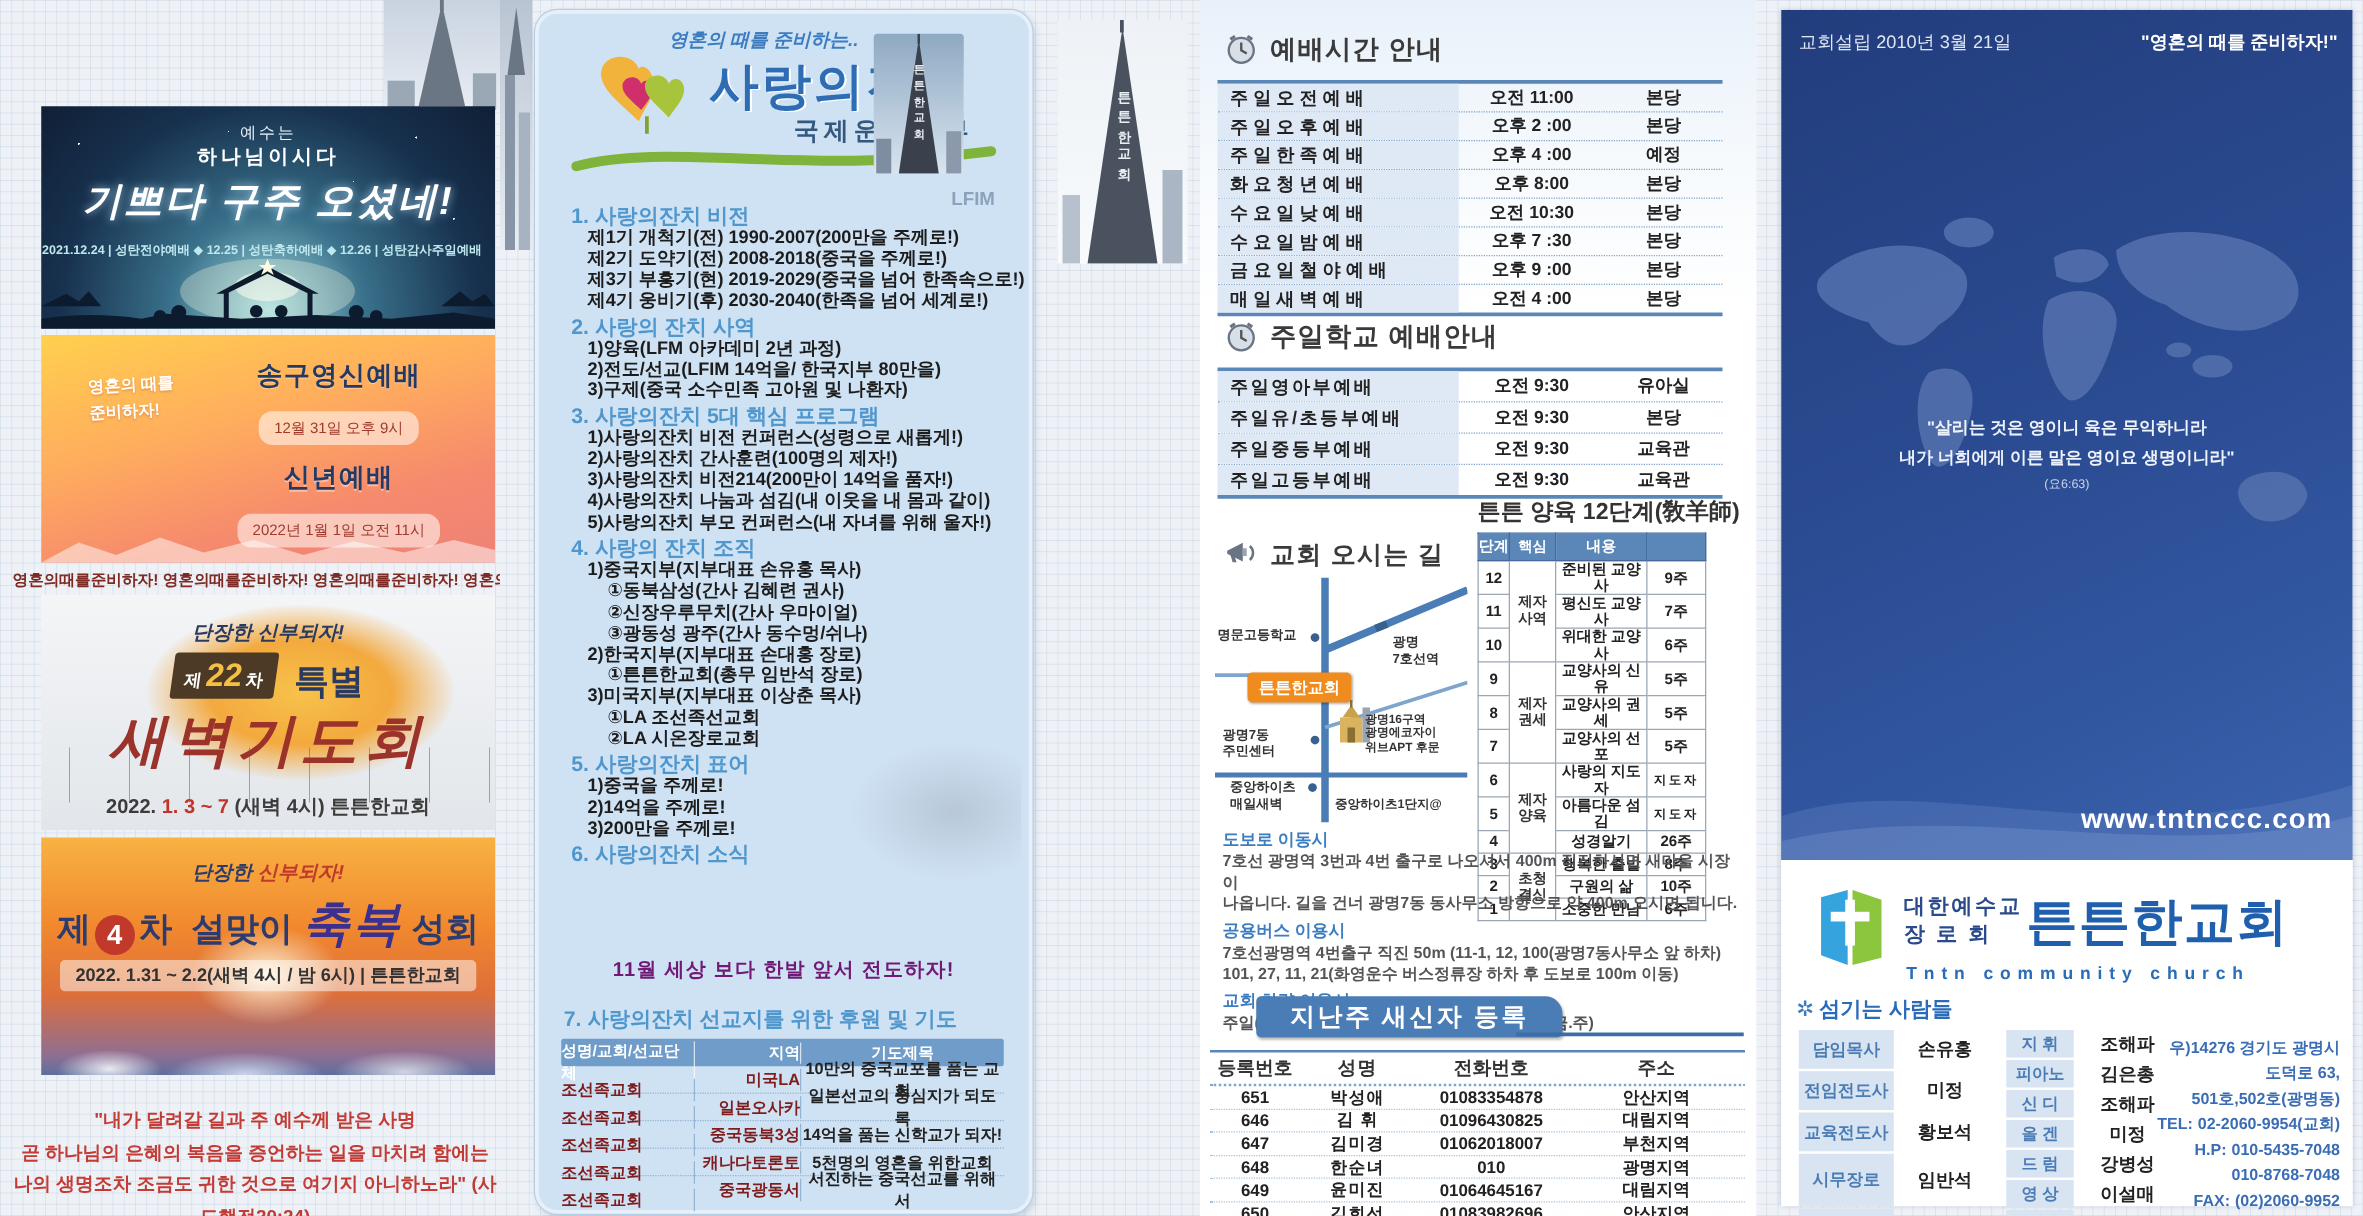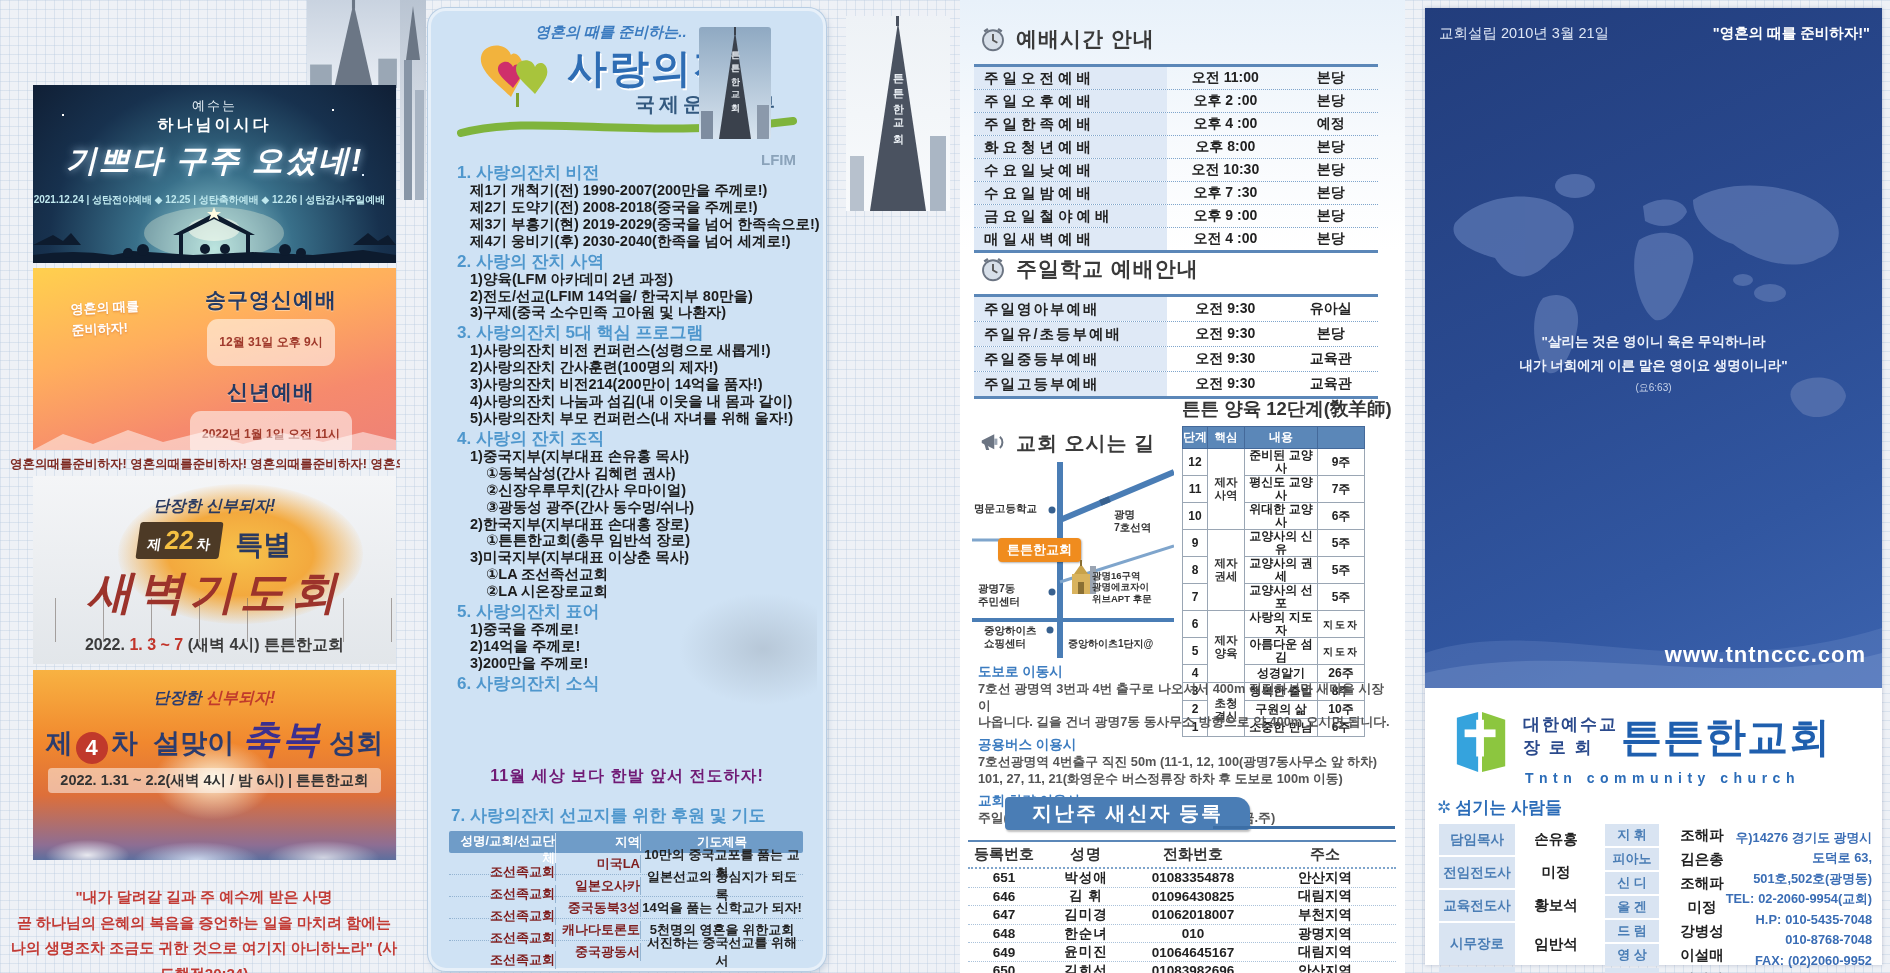--- a/index.html
+++ b/index.html
@@ -30,22 +30,22 @@
 .b1-sub{margin-top:12px;text-align:center;color:#e8f1f8;font-size:13px;letter-spacing:2px;}
 .b1-sub2{text-align:center;color:#ffffff;font-size:16px;font-weight:bold;letter-spacing:3px;}
 .b1-title{margin-top:4px;text-align:center;color:#fff;font-size:31px;font-weight:bold;font-style:italic;
   letter-spacing:2px;text-shadow:0 0 8px rgba(190,230,255,.8);}
 .b1-sched{position:absolute;left:0;right:10px;top:108px;text-align:center;color:#bfe8ee;font-size:10px;font-weight:bold;}
 .banner2{top:268px;height:182px;background:linear-gradient(165deg,#ffd04e 0%,#ffae5d 38%,#f68a6d 72%,#ee8177 100%);}
 .b2-slogan{position:absolute;left:38px;top:30px;color:#fff;font-size:13px;font-weight:bold;line-height:1.6;
   white-space:pre-line;transform:rotate(-3deg);text-shadow:0 1px 2px rgba(180,70,40,.4);}
 .b2-services{position:absolute;left:120px;top:6px;width:236px;text-align:center;}
 .b2-name{font-size:21px;font-weight:bold;color:#253a63;margin-top:12px;letter-spacing:1px;text-shadow:0 1px 0 rgba(255,255,255,.4);}
-.b2-time{display:inline-block;margin-top:5px;padding:15px 12px;background:rgba(255,255,255,.55);border-radius:11px;
-  font-size:12px;font-weight:bold;color:#a03a2c;}
+.b2-time{display:inline-block;margin-top:15px;padding:5px 12px;background:rgba(255,255,255,.55);border-radius:11px;
+  font-size:12px;font-weight:normal;color:#a03a2c;}
 .b2-mtns{position:absolute;left:0;right:0;bottom:0;height:26px;opacity:.5;}
 .sep-text{position:absolute;left:2px;top:456px;width:390px;font-size:12.5px;font-weight:bold;color:#7e2a22;
   white-space:nowrap;overflow:hidden;}
 .banner3{top:476px;height:188px;background:linear-gradient(#f4f5f7,#e2e6ea);}
 .b3-blob{position:absolute;left:85px;top:8px;width:245px;height:140px;border-radius:50%;
   background:radial-gradient(ellipse at center,#f7c24b 0%,#f3a93e 42%,rgba(243,169,62,0) 72%);}
 .b3-slogan{position:absolute;top:20px;width:100%;text-align:center;font-size:16px;font-weight:bold;color:#2a3a60;font-style:italic;}
 .b3-round{position:absolute;top:46px;width:100%;text-align:center;}
 .b3-chip{display:inline-block;background:#4d3a26;color:#fff;font-size:14px;font-weight:bold;padding:3px 10px;border-radius:3px;transform:skewX(-8deg);}
 .b3-num{font-size:26px;color:#f5c042;font-weight:bold;padding:0 3px;}
@@ -98,21 +98,21 @@
 .p2-line.t-b{padding-left:13px;}
 .p2-line.t-b2{padding-left:29px;}
 .p2-wall{position:absolute;right:6px;top:548px;width:180px;height:150px;opacity:.45;
   background:radial-gradient(120px 80px at 70% 60%,#9aa7b5 0%,rgba(154,167,181,0) 70%);}
 .p2-note{position:absolute;left:0;top:755px;width:100%;text-align:center;font-size:16px;font-weight:bold;color:#701a75;letter-spacing:1px;}
 .p2-sup-h{position:absolute;left:20px;top:793px;font-size:17px;font-weight:bold;color:#4f97cd;}
 .mtable{position:absolute;left:18px;top:820px;width:354px;font-weight:bold;}
 .mrow{display:flex;align-items:center;height:21px;border-bottom:1.5px dotted #94b4d2;}
 .mrow:last-child{border-bottom:none;}
 .mhead{display:flex;background:#6f9cc8;color:#fff;height:22px;align-items:center;border-radius:2px;}
-.mc1{width:106px;text-align:right;font-size:12.5px;border-right:1px solid rgba(255,255,255,.7);margin-top:16px;}
+.mc1{width:106px;text-align:left;font-size:12.5px;border-right:1px solid rgba(255,255,255,.7);margin-top:16px;}
 .mc2{width:84px;text-align:right;font-size:12.5px;border-right:1px solid rgba(255,255,255,.7);}
 .mc3{flex:1;text-align:center;font-size:12.5px;}
 .mrow .mc1,.mrow .mc2{border-right:1px solid #94b4d2;color:#7f1d1d;font-size:13px;}
 .mrow .mc3{color:#222;font-size:13px;}
 
 
 .gap-tower{position:absolute;left:846px;top:16px;width:104px;height:195px;background:linear-gradient(#eef2f6,#f8fafc);overflow:hidden;}
 
 
 .panel3{position:absolute;left:960px;top:0;width:445px;height:973px;background:#fff;}
@@ -523,21 +523,21 @@
         <rect x="14" y="22" width="6" height="12" fill="#8a6f33"></rect>
           <rect x="26" y="6" width="6" height="28" fill="#9aa4b2"></rect>
         <line x1="17" y1="0" x2="17" y2="6" stroke="#8a6f33" stroke-width="2"></line>
       </svg>
       <div class="map-label" style="left:6px;top:120px;">광명7동
 주민센터</div>
       <div class="map-label" style="left:120px;top:108px;font-size:9.5px;">광명16구역
 광명에코자이
 위브APT 후문</div>
       <div class="map-label" style="left:12px;top:162px;">중앙하이츠
-쇼핑센터</div>
+매일새벽</div>
       <div class="map-label" style="left:96px;top:176px;font-size:10px;">중앙하이츠1단지@</div>
     </div>
 
     <div class="nur-title">튼튼 양육 12단계(敎羊師)</div>
     <table class="ntable">
       <tbody>
           <tr>
         <th class="nstep">단계</th>
         <th class="ngroup" style="background:#5b87b8;color:#fff;">핵심</th>
         <th>내용</th>

